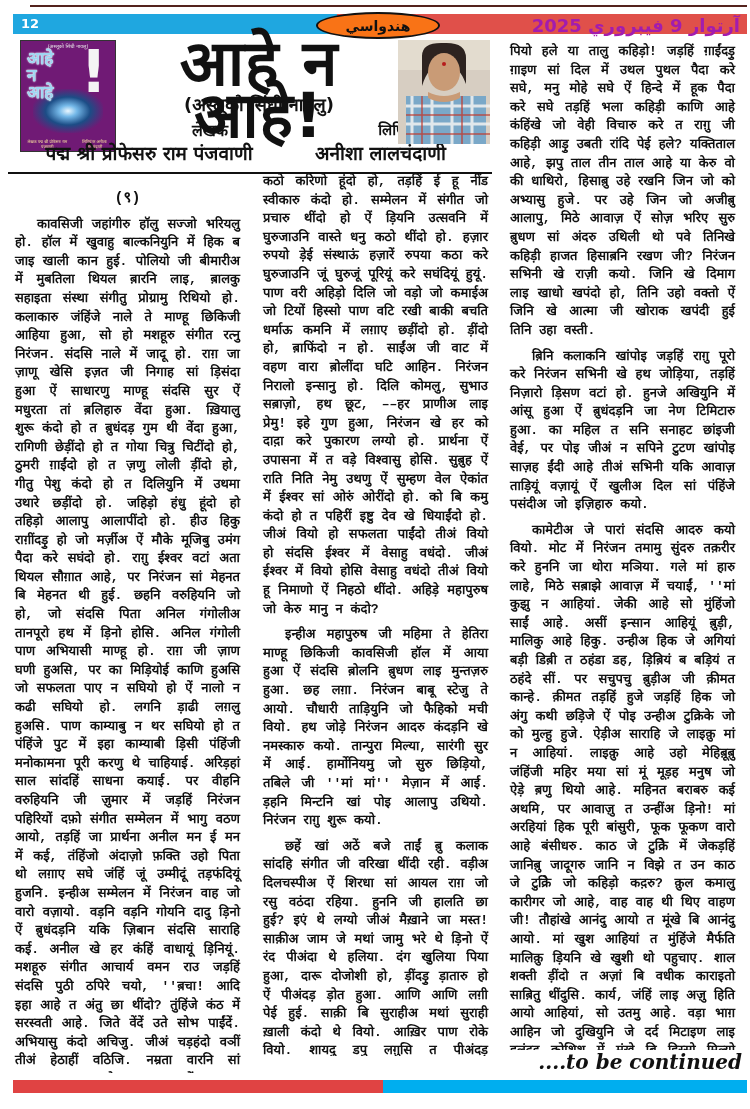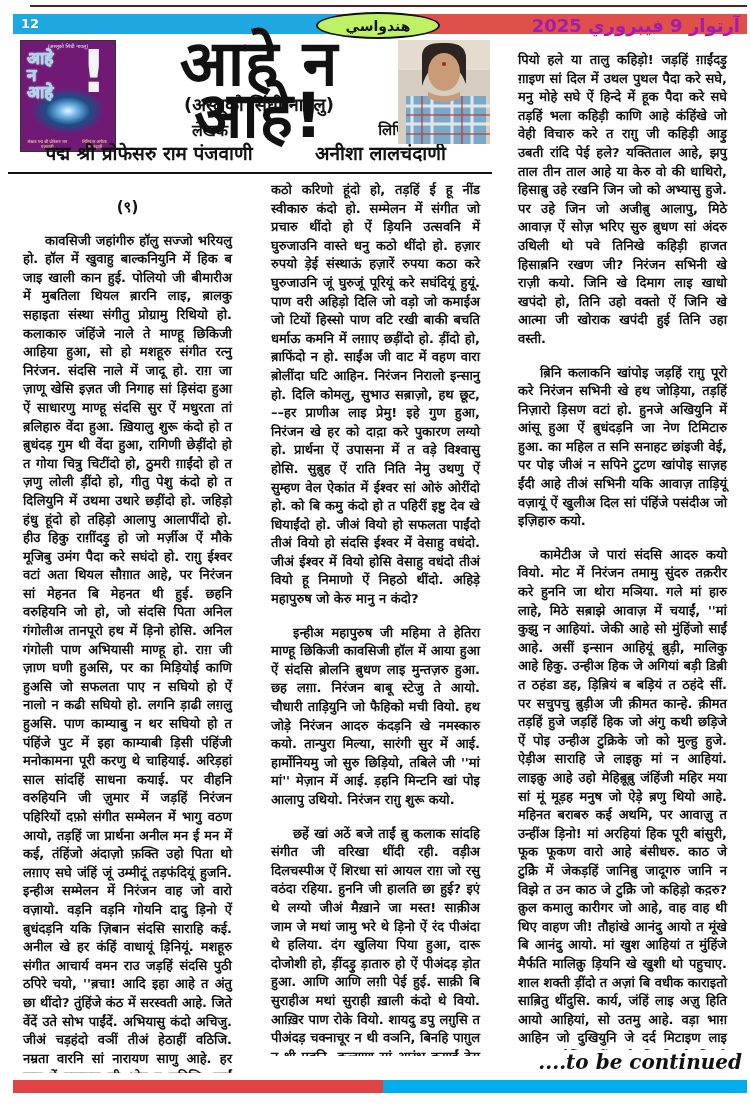--- a/index.html
+++ b/index.html
@@ -4,21 +4,21 @@
 <style>
   html,body{margin:0;padding:0;background:#ffffff;}
   .page{position:relative;width:750px;height:1109px;background:#ffffff;overflow:hidden;
         font-family:"DejaVu Sans",sans-serif;color:#111;}
   
   .top-rule{position:absolute;left:30px;top:5px;width:717px;height:2px;background:#54231d;}
   .band-blue{position:absolute;left:13px;top:14px;width:324px;height:20px;background:var(--blue,#1fa7e0);}
   .band-red{position:absolute;left:337px;top:14px;width:410px;height:20px;background:var(--red,#e0504a);}
   .page-number{position:absolute;left:21px;top:16px;color:#fff;font-size:13px;font-weight:bold;}
   .masthead-date{position:absolute;right:10px;top:15px;color:#a21caf;font-size:18px;font-weight:bold;direction:rtl;}
-  .logo-oval{position:absolute;left:316px;top:12px;width:120px;height:23px;background:#bef264;
+  .logo-oval{position:absolute;left:316px;top:12px;width:120px;height:23px;background:#f97316;
              border:2px solid #111;border-radius:50%;display:flex;align-items:center;justify-content:center;z-index:5;}
   .logo-text{font-size:14px;font-weight:bold;direction:rtl;}
   
   .book-cover{position:absolute;left:20px;top:40px;width:94px;height:110px;background:#701a75;
               border:1px solid #333;overflow:hidden;}
   .cover-top-text{position:absolute;left:0;top:2px;width:100%;text-align:center;color:#e8e8e8;font-size:5px;}
   .cover-title{position:absolute;left:6px;top:9px;color:#9fd6f2;font-size:17px;line-height:17px;
                font-weight:bold;text-shadow:0 0 1px #fff,0 0 2px #fff;}
   .cover-exclaim{position:absolute;right:8px;top:2px;color:#f4f4f4;font-size:58px;font-weight:bold;line-height:58px;}
   .cover-flare{position:absolute;left:12px;top:48px;width:70px;height:44px;
@@ -33,21 +33,21 @@
   .byline-label-right{position:absolute;left:330px;top:119px;width:150px;text-align:center;font-size:15px;font-weight:bold;}
   .byline-name-right{position:absolute;left:315px;top:140px;width:180px;text-align:left;font-size:19px;font-weight:bold;}
   .author-photo{position:absolute;left:398px;top:40px;width:92px;height:104px;overflow:hidden;background:#cfc6ba;}
   .header-rule{position:absolute;left:8px;top:172px;width:484px;height:2px;background:#111;}
   
   .col{position:absolute;width:239px;overflow:hidden;font-size:13px;line-height:18.6px;
        font-weight:600;text-align:justify;}
   .col1{left:8px;top:183px;height:890px;}
   .col2{left:256px;top:166px;height:890px;}
   .col3{left:503px;top:36px;height:1014px;}
-  .para{margin:15px;text-align:justify;}
+  .para{margin:7px;text-align:justify;font-family:Liberation Mono, monospace;}
   .para.indent{text-indent:22px;}
   .para.part{text-align:center;font-weight:bold;font-size:15px;text-indent:0;}
   .continued{position:absolute;left:503px;top:1050px;width:239px;text-align:right;
              font-family:"DejaVu Serif",serif;font-style:italic;font-weight:bold;font-size:20px;}
   
   .bar-red{position:absolute;left:13px;top:1080px;width:370px;height:13px;background:var(--bottom-red,#e04343);}
   .bar-blue{position:absolute;left:383px;top:1080px;width:364px;height:13px;background:var(--bottom-blue,#00aeef);}
 </style>
 </head>
 <body>

